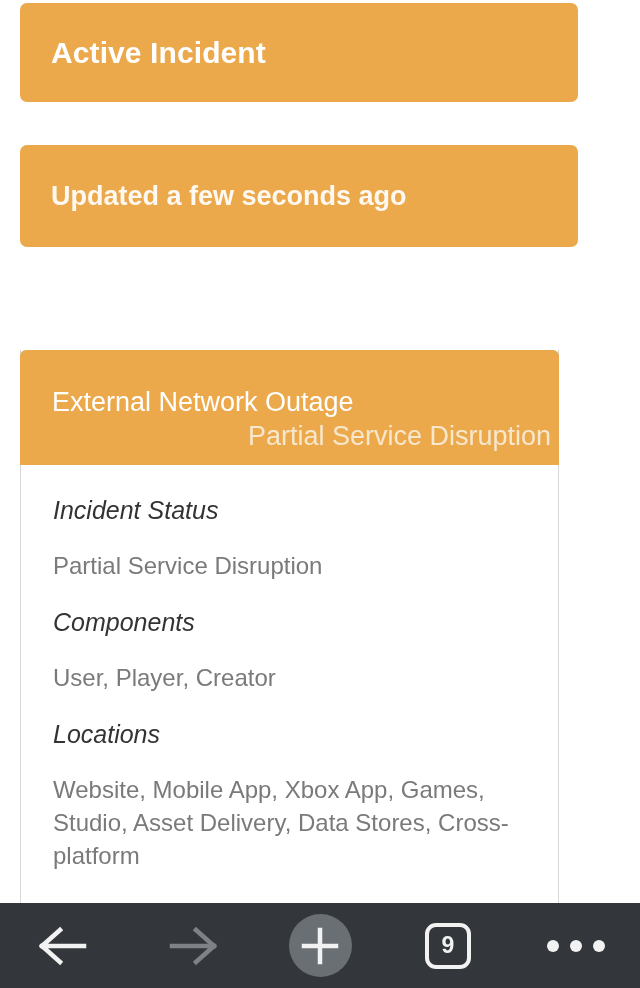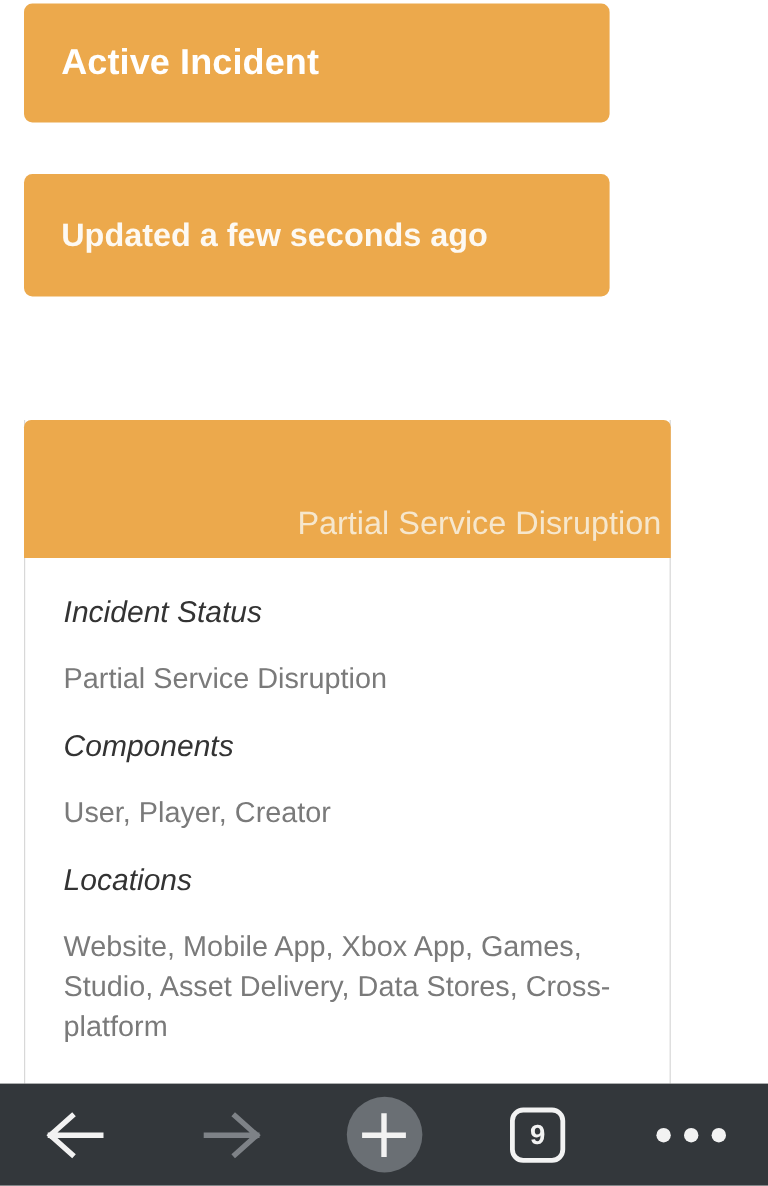--- a/index.html
+++ b/index.html
@@ -23,21 +23,21 @@
     width: 640px;
     height: 903px;
     overflow: hidden;
     background: #ffffff;
   }
 
   
   .banner {
     position: absolute;
     left: 20px;
-    width: 488px;
+    width: 558px;
     background: #eca94c;
     border-radius: 7px;
     box-sizing: border-box;
     display: flex;
     align-items: center;
     padding-left: 31px;
   }
   #banner-active {
     top: 3px;
     height: 99px;
@@ -185,20 +185,21 @@
     <span class="banner-title">Active Incident</span>
   </div>
 
   <div class="banner" id="banner-updated">
     <span class="banner-text">Updated a few seconds ago</span>
   </div>
 
   <div id="incident-card">
 
     <div id="card-header">
+      <div id="card-header-title">External Network Outage</div>
       <div id="card-header-subtitle">Partial Service Disruption</div>
     </div>
 
     <div id="card-body">
 
       <div class="field-label">Incident Status</div>
       <div class="field-value">Partial Service Disruption</div>
 
       <div class="field-label">Components</div>
       <div class="field-value">User, Player, Creator</div>

